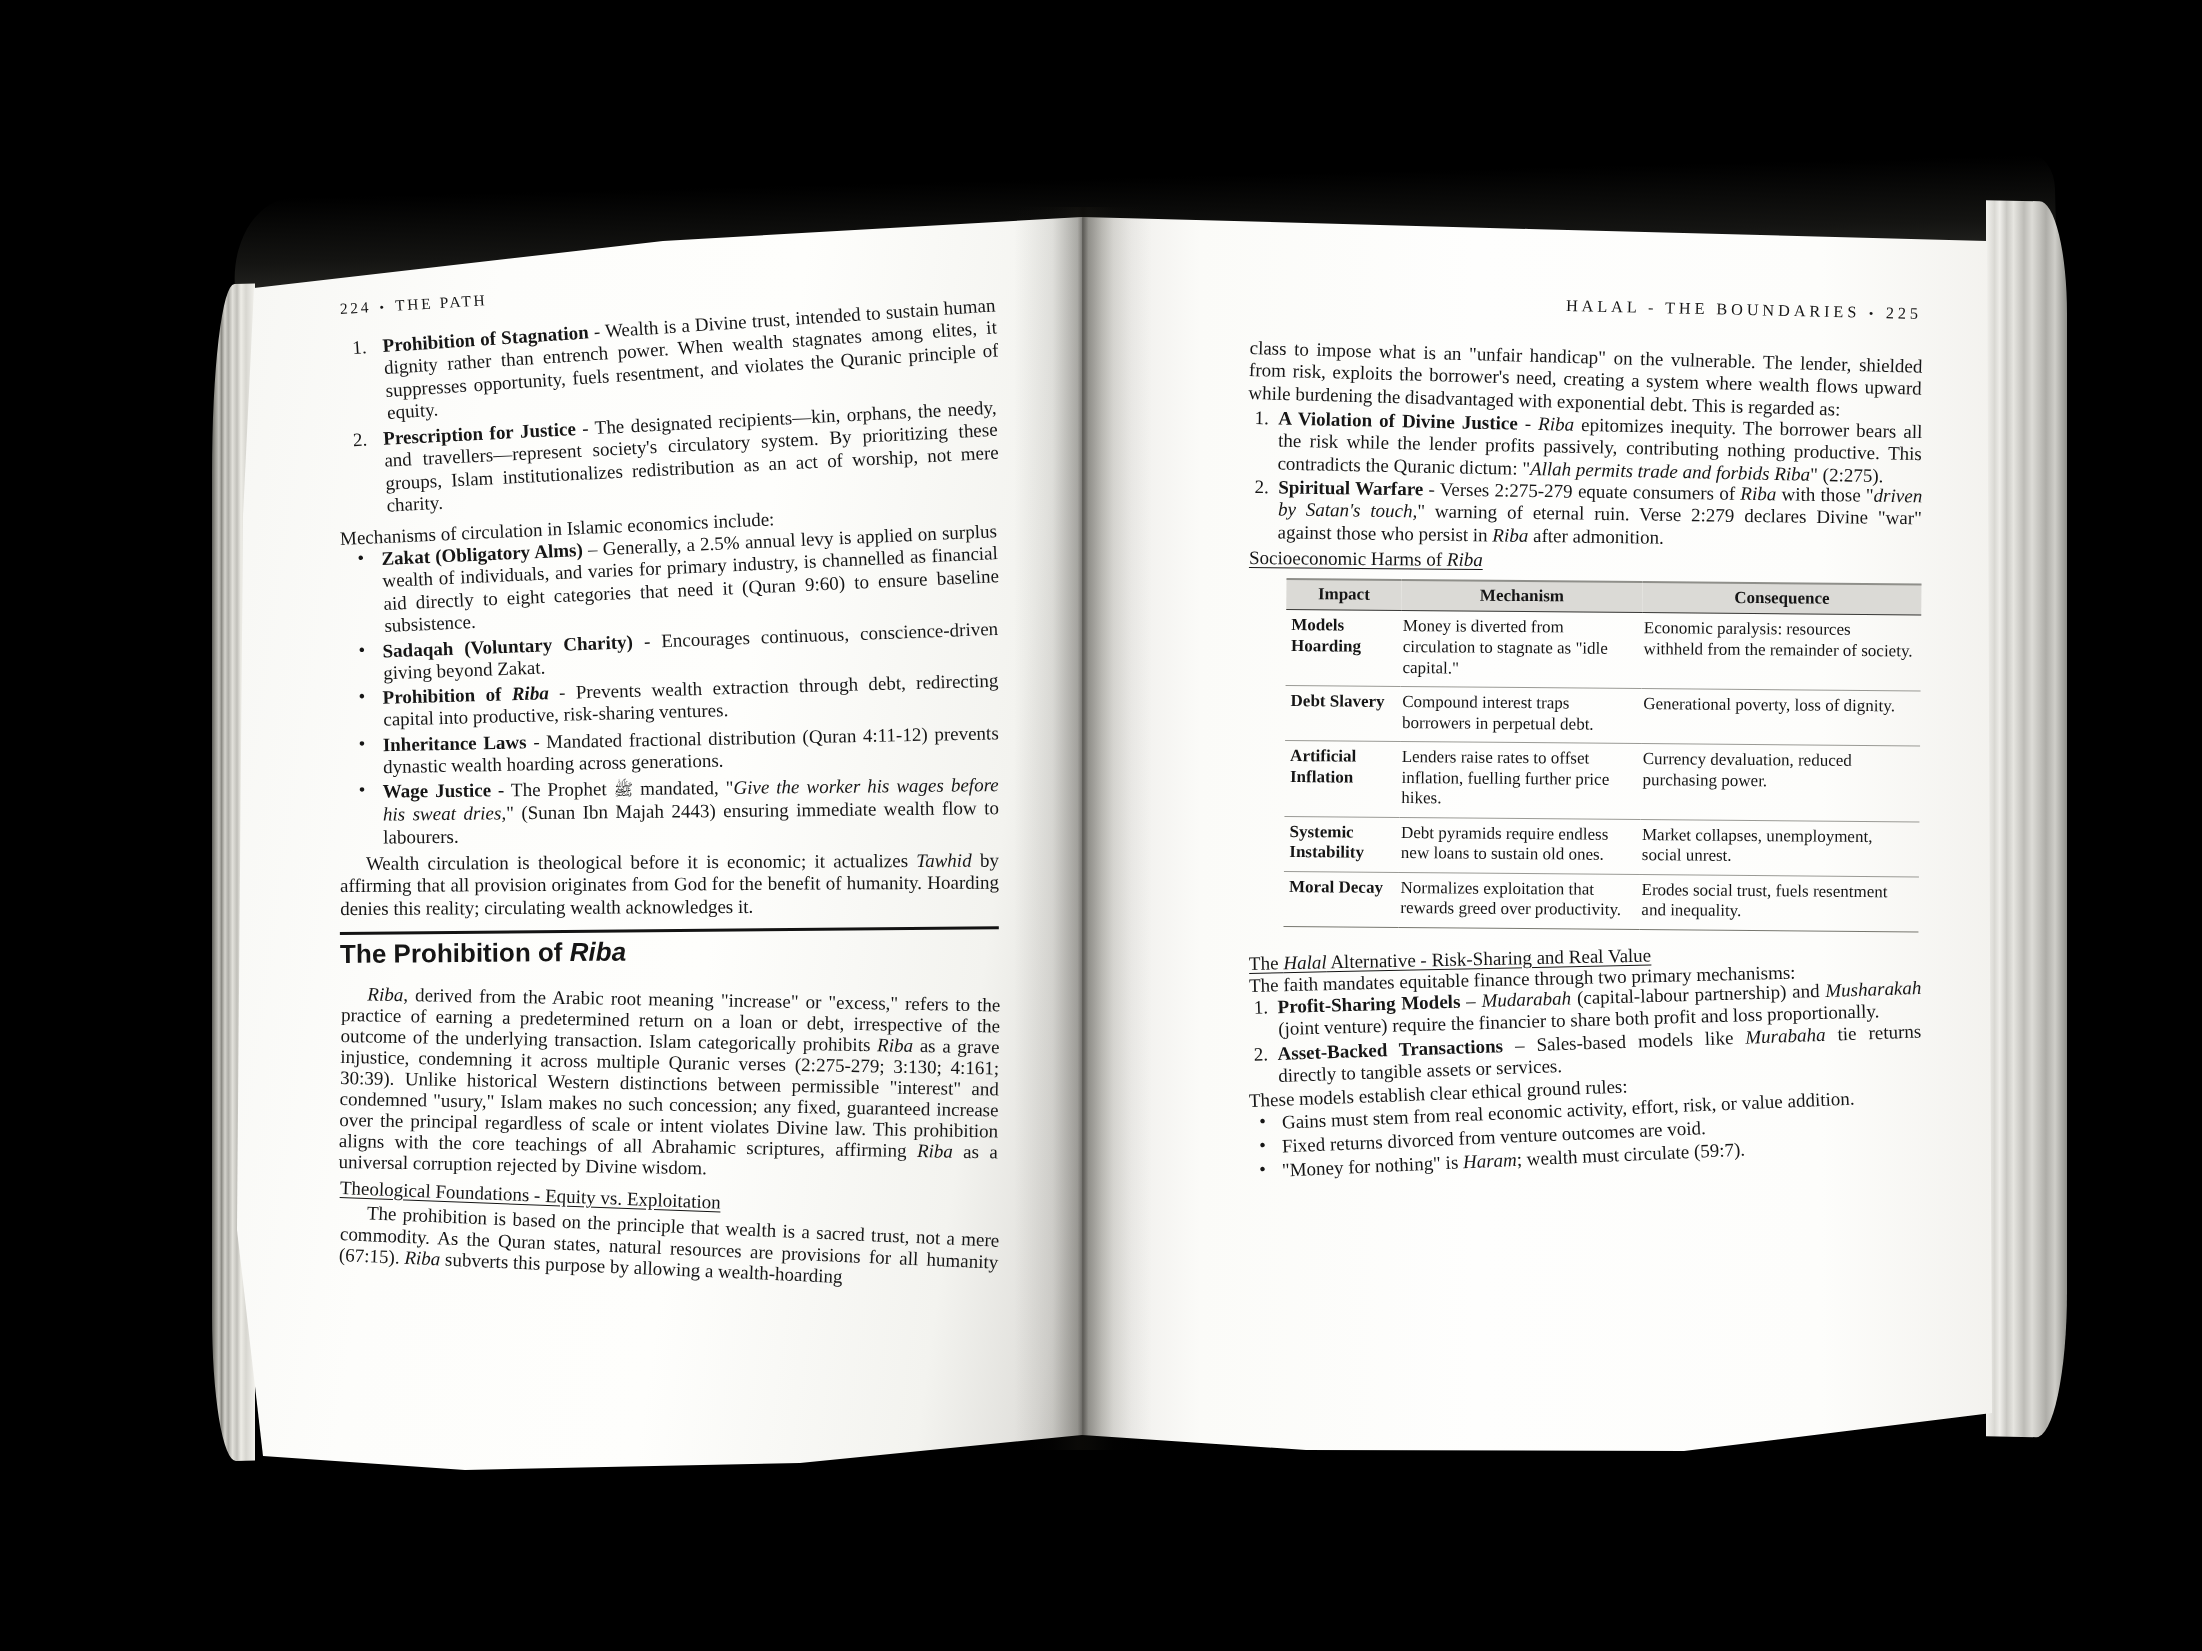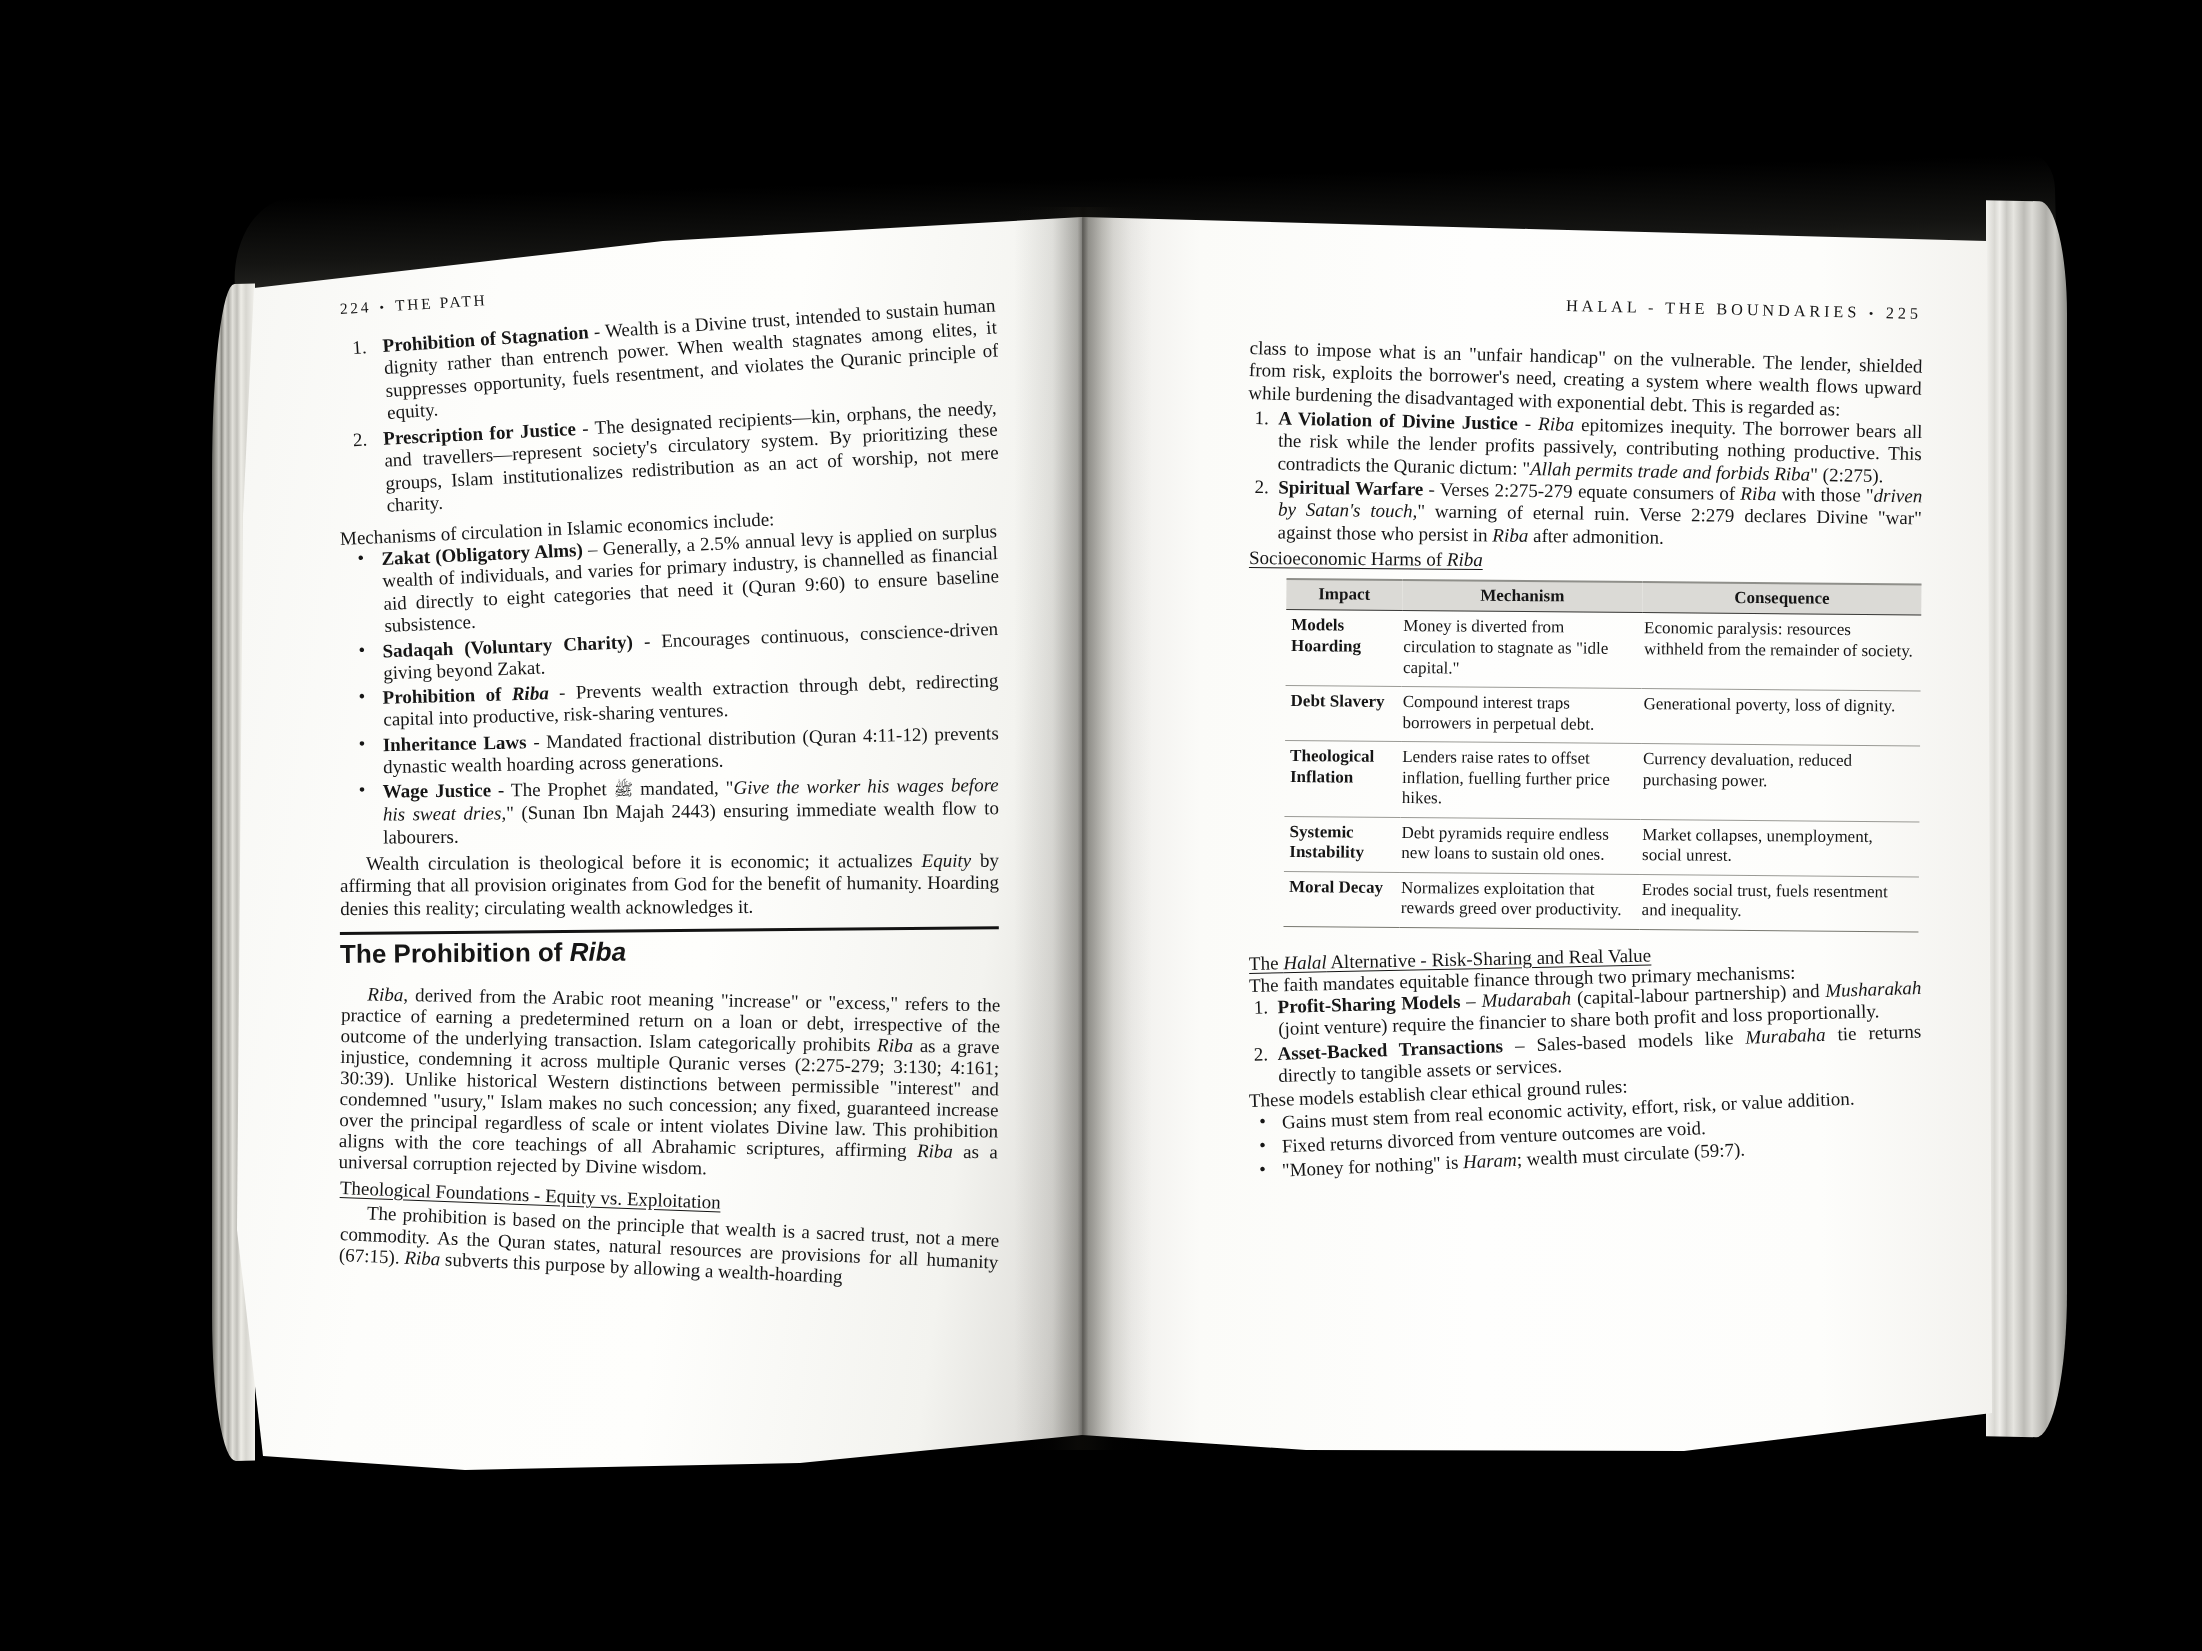--- a/index.html
+++ b/index.html
@@ -105,21 +105,21 @@
       </div>
       <div class="bitem" style="transform:rotate(-1.1deg);">
         <span class="dot">•</span>
         <span><span class="b">Inheritance Laws</span><span> - Mandated fractional distribution (Quran 4:11-12) prevents dynastic wealth hoarding across generations.</span></span>
       </div>
       <div class="bitem" style="transform:rotate(-0.6deg);">
         <span class="dot">•</span>
         <span><span class="b">Wage Justice</span><span> - The Prophet </span><span class="ar">ﷺ</span><span> mandated, "</span><span class="i">Give the worker his wages before his sweat dries,</span><span>" (Sunan Ibn Majah 2443) ensuring immediate wealth flow to labourers.</span></span>
       </div>
 
-      <p class="para indent" style="transform:rotate(-0.3deg);margin-top:3.4px;"><span>Wealth circulation is theological before it is economic; it actualizes </span><span class="i">Equity</span><span> by affirming that all provision originates from God for the benefit of humanity. Hoarding denies this reality; circulating wealth acknowledges it.</span></p>
+      <p class="para indent" style="transform:rotate(-0.3deg);margin-top:3.4px;"><span>Wealth circulation is theological before it is economic; it actualizes </span><span class="i">Tawhid</span><span> by affirming that all provision originates from God for the benefit of humanity. Hoarding denies this reality; circulating wealth acknowledges it.</span></p>
 
       <div style="transform:rotate(-0.5deg);">
         <div class="rule"></div>
         <h2 class="sect-h"><span>The Prohibition of </span><span class="i">Riba</span></h2>
       </div>
 
       <p class="para indent" style="transform:rotate(1deg);line-height:21px;margin-top:1.7px;"><span class="i">Riba</span><span>, derived from the Arabic root meaning "increase" or "excess," refers to the practice of earning a predetermined return on a loan or debt, irrespective of the outcome of the underlying transaction. Islam categorically prohibits </span><span class="i">Riba</span><span> as a grave injustice, condemning it across multiple Quranic verses (2:275-279; 3:130; 4:161; 30:39). Unlike historical Western distinctions between permissible "interest" and condemned "usury," Islam makes no such concession; any fixed, guaranteed increase over the principal regardless of scale or intent violates Divine law. This prohibition aligns with the core teachings of all Abrahamic scriptures, affirming </span><span class="i">Riba</span><span> as a universal corruption rejected by Divine wisdom.</span></p>
 
       <h3 class="subhead" style="transform:rotate(2.2deg);margin-top:5.2px;">Theological Foundations - Equity vs. Exploitation</h3>
 
@@ -157,21 +157,21 @@
             <td class="c1">Models Hoarding</td>
             <td>Money is diverted from circulation to stagnate as "idle capital."</td>
             <td>Economic paralysis: resources withheld from the remainder of society.</td>
           </tr>
           <tr>
             <td class="c1">Debt Slavery</td>
             <td>Compound interest traps borrowers in perpetual debt.</td>
             <td>Generational poverty, loss of dignity.</td>
           </tr>
           <tr>
-            <td class="c1">Theological Inflation</td>
+            <td class="c1">Artificial Inflation</td>
             <td>Lenders raise rates to offset inflation, fuelling further price hikes.</td>
             <td>Currency devaluation, reduced purchasing power.</td>
           </tr>
           <tr>
             <td class="c1">Systemic Instability</td>
             <td>Debt pyramids require endless new loans to sustain old ones.</td>
             <td>Market collapses, unemployment, social unrest.</td>
           </tr>
           <tr>
             <td class="c1">Moral Decay</td>

